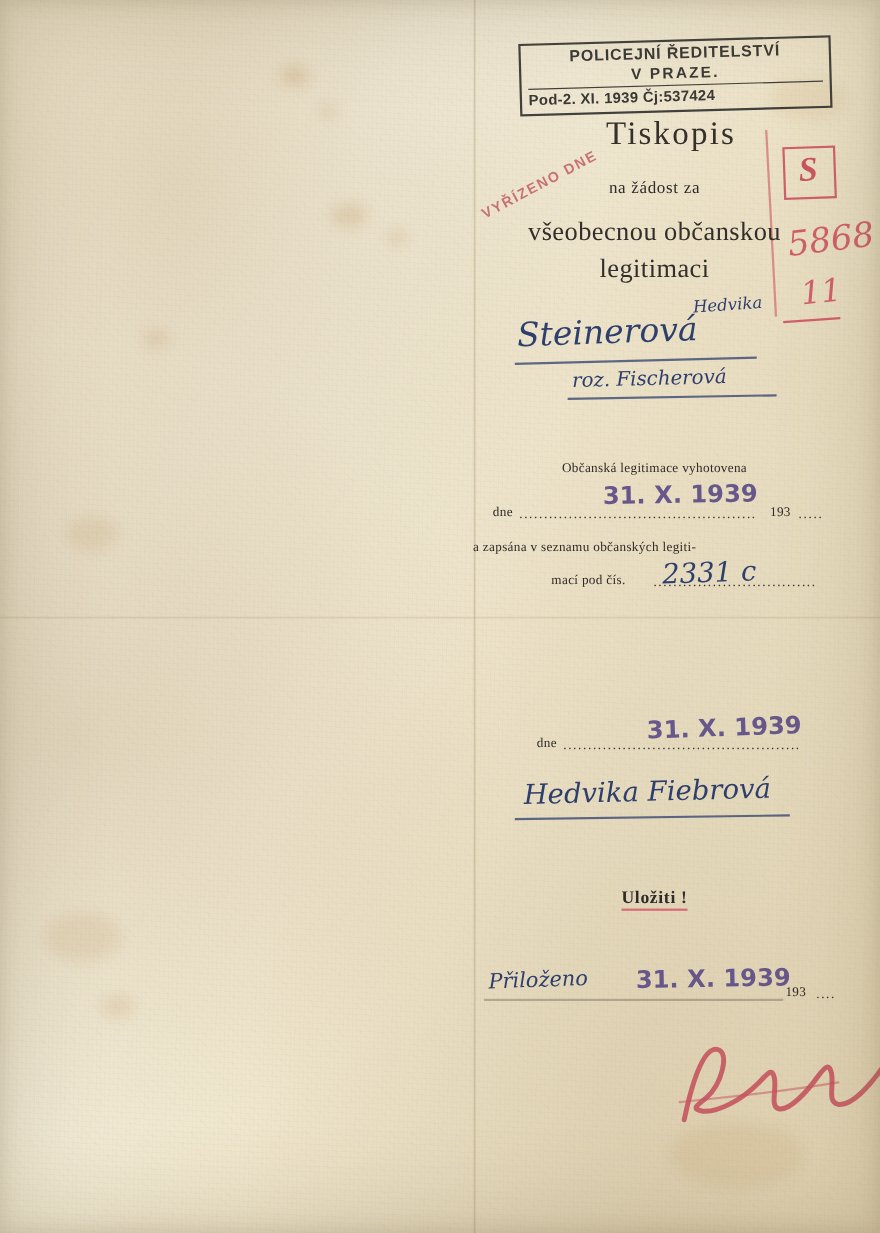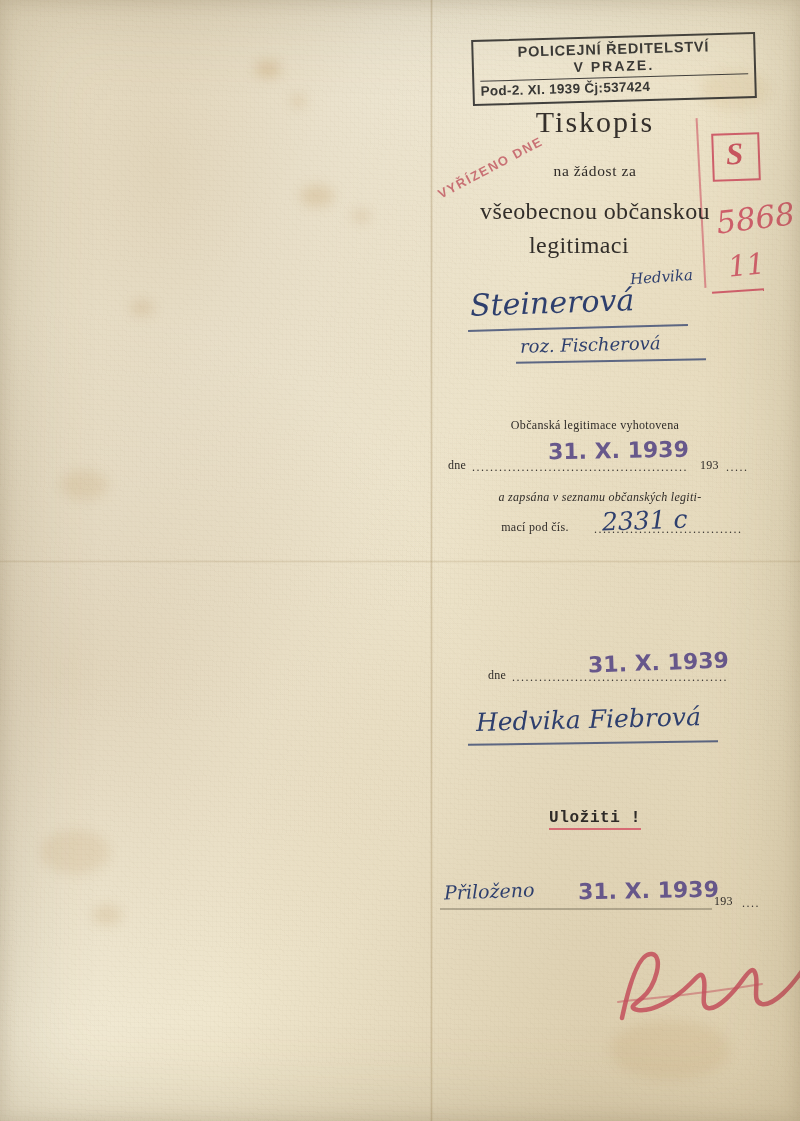--- a/index.html
+++ b/index.html
@@ -58,41 +58,41 @@
   .printed {
     position: absolute;
     text-align: center;
     color: #2f2b28;
     letter-spacing: 0.5px;
   }
   .t-title {
     font-size: 30px;
     letter-spacing: 2px;
     color: #35302c;
+    padding-left: 15px;
   }
   .t-sub {
     font-size: 15.5px;
     letter-spacing: 0.6px;
   }
   .t-big {
     font-size: 24px;
     letter-spacing: 0.4px;
     color: #322e2a;
   }
   .t-line {
     font-size: 12px;
     letter-spacing: 0.3px;
   }
   .t-ulozit {
     font-size: 16px;
     font-weight: bold;
     letter-spacing: 0.6px;
     border-bottom: 2px solid #d76a74;
     padding-bottom: 1px;
-    font-family: Liberation Mono, monospace;
   }
   .dots {
     letter-spacing: 1.5px;
     color: #3a3632;
   }
   
   .hand {
     position: absolute;
     font-family: "DejaVu Serif", serif;
     font-style: italic;
@@ -211,37 +211,37 @@
     <div class="red-box" style="left:712px;top:133px;width:44px;height:44px;transform:rotate(-2deg);"></div>
     <div class="red-s" style="left:726px;top:136px;font-size:31px;transform:rotate(-3deg);">S</div>
     <div class="red-hand" style="left:716px;top:200px;font-size:31px;transform:rotate(-7deg);">5868</div>
     <div class="red-hand" style="left:728px;top:248px;font-size:29px;transform:rotate(-6deg);">11</div>
     <div class="red-box" style="left:712px;top:290px;width:52px;height:0;border-width:2.5px 0 0 0;transform:rotate(-4deg);"></div>
     <div class="red-box" style="left:700px;top:118px;width:0;height:170px;border-width:0 0 0 2.5px;transform:rotate(-3deg);opacity:0.65;"></div>
 
     <div class="printed t-title" style="left:430px;top:105px;width:330px;">Tiskopis</div>
     <div class="printed t-big" style="left:420px;top:198px;width:350px;">všeobecnou občanskou</div>
     <div class="printed t-sub" style="left:430px;top:162px;width:330px;">na žádost za</div>
-    <div class="printed t-big" style="left:414px;top:232px;width:330px;">legitimaci</div>
+    <div class="printed t-big" style="left:430px;top:232px;width:330px;">legitimaci</div>
 
     <div class="hand" style="left:470px;top:285px;font-size:30px;transform:rotate(-2deg);">Steinerová</div>
     <div class="hand-under" style="left:468px;top:327px;width:220px;transform:rotate(-1.5deg);"></div>
     <div class="hand" style="left:630px;top:268px;font-size:15px;transform:rotate(-4deg);">Hedvika</div>
     <div class="hand" style="left:520px;top:334px;font-size:18px;transform:rotate(-1.5deg);">roz. Fischerová</div>
     <div class="hand-under" style="left:516px;top:360px;width:190px;transform:rotate(-1deg);"></div>
 
     <div class="printed t-line" style="left:420px;top:418px;width:350px;">Občanská  legitimace  vyhotovena</div>
 
     <div class="printed t-line" style="left:448px;top:458px;width:40px;text-align:left;">dne</div>
     <div class="printed t-line dots" style="left:472px;top:460px;width:240px;text-align:left;overflow:hidden;white-space:nowrap;">................................................</div>
     <div class="purple-hand" style="left:548px;top:438px;font-size:22px;transform:rotate(-1deg);">31. X. 1939</div>
     <div class="printed t-line" style="left:700px;top:458px;width:40px;text-align:left;">193</div>
     <div class="printed t-line dots" style="left:726px;top:460px;width:40px;text-align:left;">.....</div>
 
-    <div class="printed t-line" style="left:430px;top:490px;width:340px;text-align:center;font-style:italic;">a zapsána v seznamu občanských legiti-</div>
+    <div class="printed t-line" style="left:430px;top:490px;width:340px;text-align:left;">a zapsána v seznamu občanských legiti-</div>
     <div class="printed t-line" style="left:470px;top:520px;width:130px;text-align:center;">mací pod čís.</div>
     <div class="printed t-line dots" style="left:594px;top:522px;width:180px;text-align:left;overflow:hidden;white-space:nowrap;">.................................</div>
     <div class="hand" style="left:602px;top:506px;font-size:25px;transform:rotate(-2deg);">2331 c</div>
 
 
     <div class="printed t-line" style="left:488px;top:668px;width:40px;text-align:left;">dne</div>
     <div class="printed t-line dots" style="left:512px;top:670px;width:250px;text-align:left;overflow:hidden;white-space:nowrap;">................................................</div>
     <div class="purple-hand" style="left:588px;top:650px;font-size:22px;transform:rotate(-2deg);">31. X. 1939</div>
 
     <div class="hand" style="left:476px;top:705px;font-size:25px;transform:rotate(-1.5deg);">Hedvika Fiebrová</div>

